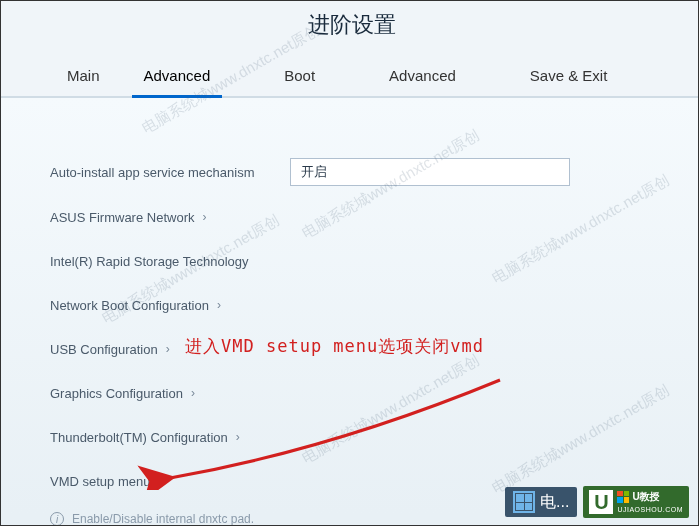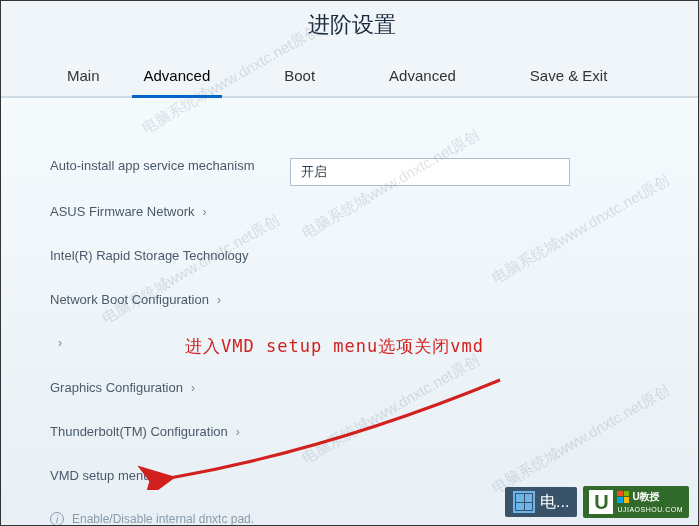--- a/index.html
+++ b/index.html
@@ -54,21 +54,21 @@
     height: 3px;
     background: #0066cc;
   }
   .content {
     padding: 60px 50px 10px 50px;
     background: linear-gradient(180deg, #f5fafd 0%, #e8f0f5 100%);
     height: calc(100% - 110px);
   }
   .row {
     display: flex;
-    align-items: flex-start;
+    align-items: center;
     margin-bottom: 18px;
     min-height: 26px;
   }
   .label {
     font-size: 13px;
     color: #4a5a6a;
     width: 240px;
   }
   .select-box {
     border: 1px solid #b0c0d0;
@@ -237,20 +237,21 @@
 
   <div class="row">
     <div class="submenu">
       <span>Network Boot Configuration</span>
       <span class="chev">›</span>
     </div>
   </div>
 
   <div class="row">
     <div class="submenu">
+      <span>USB Configuration</span>
       <span class="chev">›</span>
     </div>
   </div>
 
   <div class="row">
     <div class="submenu">
       <span>Graphics Configuration</span>
       <span class="chev">›</span>
     </div>
   </div>

